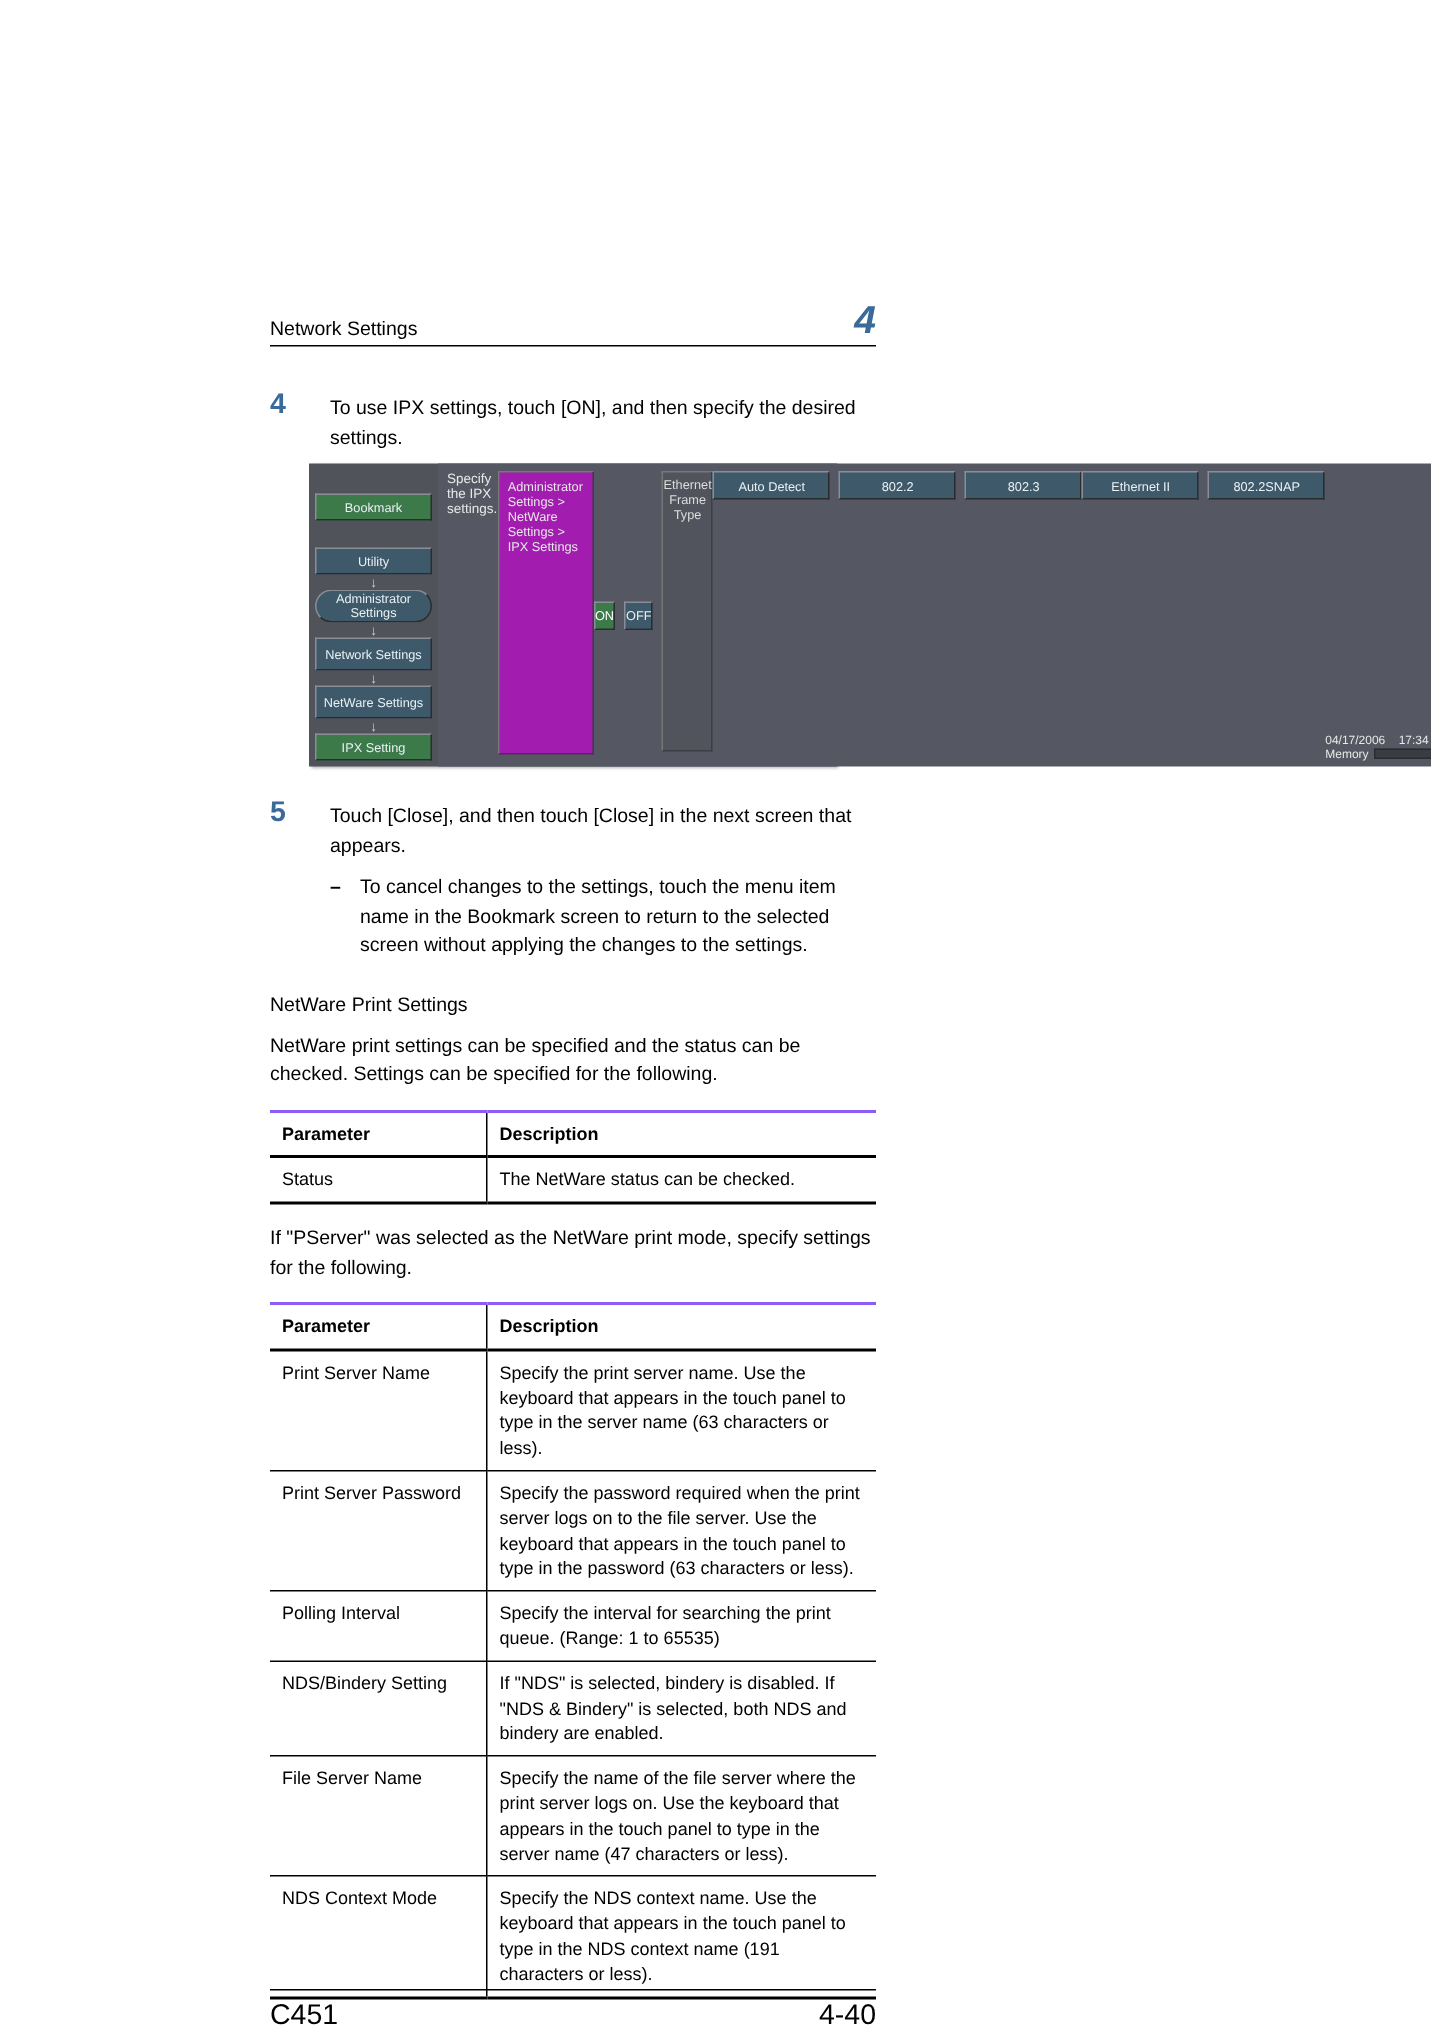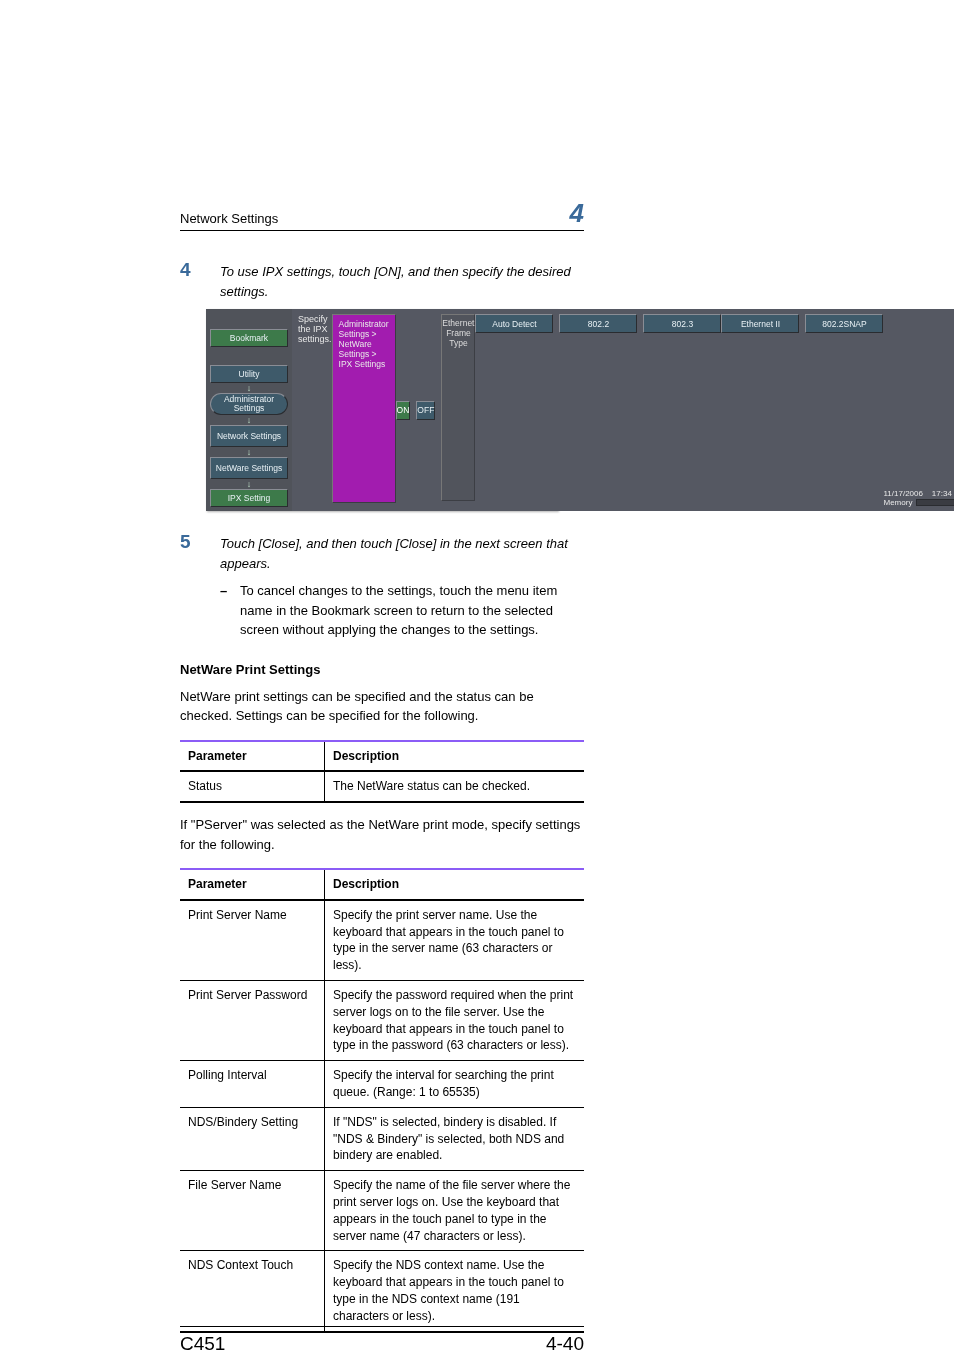--- a/index.html
+++ b/index.html
@@ -39,35 +39,35 @@
   }
   .step-num {
     font-size: 19px;
     font-weight: bold;
     color: #3a6a9a;
     width: 40px;
     flex-shrink: 0;
     line-height: 1.2;
     text-align: left;
   }
-  .step-text { flex: 1; line-height: 1.5; padding-top: 3px; font-style: italic;}
+  .step-text { flex: 1; line-height: 1.5; padding-top: 3px;}
   .sub-item {
     display: flex;
     margin-left: 40px;
     margin-top: 6px;
     line-height: 1.5;
   }
   .sub-dash {
     width: 20px;
     flex-shrink: 0;
     font-weight: bold;
   }
   .sub-text { flex: 1; }
   .section-heading {
-    font-weight: bold;
+    font-weight: normal;
     margin-top: 22px;
     margin-bottom: 10px;
     font-size: 13px;
   }
   .body-para { line-height: 1.5; margin-bottom: 14px; }
   table.spec {
     border-collapse: collapse;
     width: 100%;
     margin-bottom: 12px;
     font-size: 12px;
@@ -263,21 +263,21 @@
         <div class="opt-btn">802.3</div>
       </div>
       <div class="opt-row">
         <div class="opt-btn">Ethernet II</div>
         <div class="opt-btn">802.2SNAP</div>
       </div>
       <div style="height:28px;"></div>
       <div class="bottom-bar">
         <div>
           <div>
-            <span>11/17/2006</span>
+            <span>04/17/2006</span>
             &nbsp;&nbsp;
             <span>17:34</span>
           </div>
           <div class="meter">
             <span>Memory</span>
             <span class="meter-track"></span>
             <span>100%</span>
           </div>
         </div>
         <div class="close-btn">Close</div>
@@ -336,21 +336,21 @@
       </tr>
       <tr>
         <td>NDS/Bindery Setting</td>
         <td>If "NDS" is selected, bindery is disabled. If "NDS &amp; Bindery" is selected, both NDS and bindery are enabled.</td>
       </tr>
       <tr>
         <td>File Server Name</td>
         <td>Specify the name of the file server where the print server logs on. Use the keyboard that appears in the touch panel to type in the server name (47 characters or less).</td>
       </tr>
       <tr>
-        <td>NDS Context Touch</td>
+        <td>NDS Context Mode</td>
         <td>Specify the NDS context name. Use the keyboard that appears in the touch panel to type in the NDS context name (191 characters or less).</td>
       </tr>
     </tbody>
   </table>
 
   <div class="footer">
     <span>C451</span>
     <span>4-40</span>
   </div>
 

